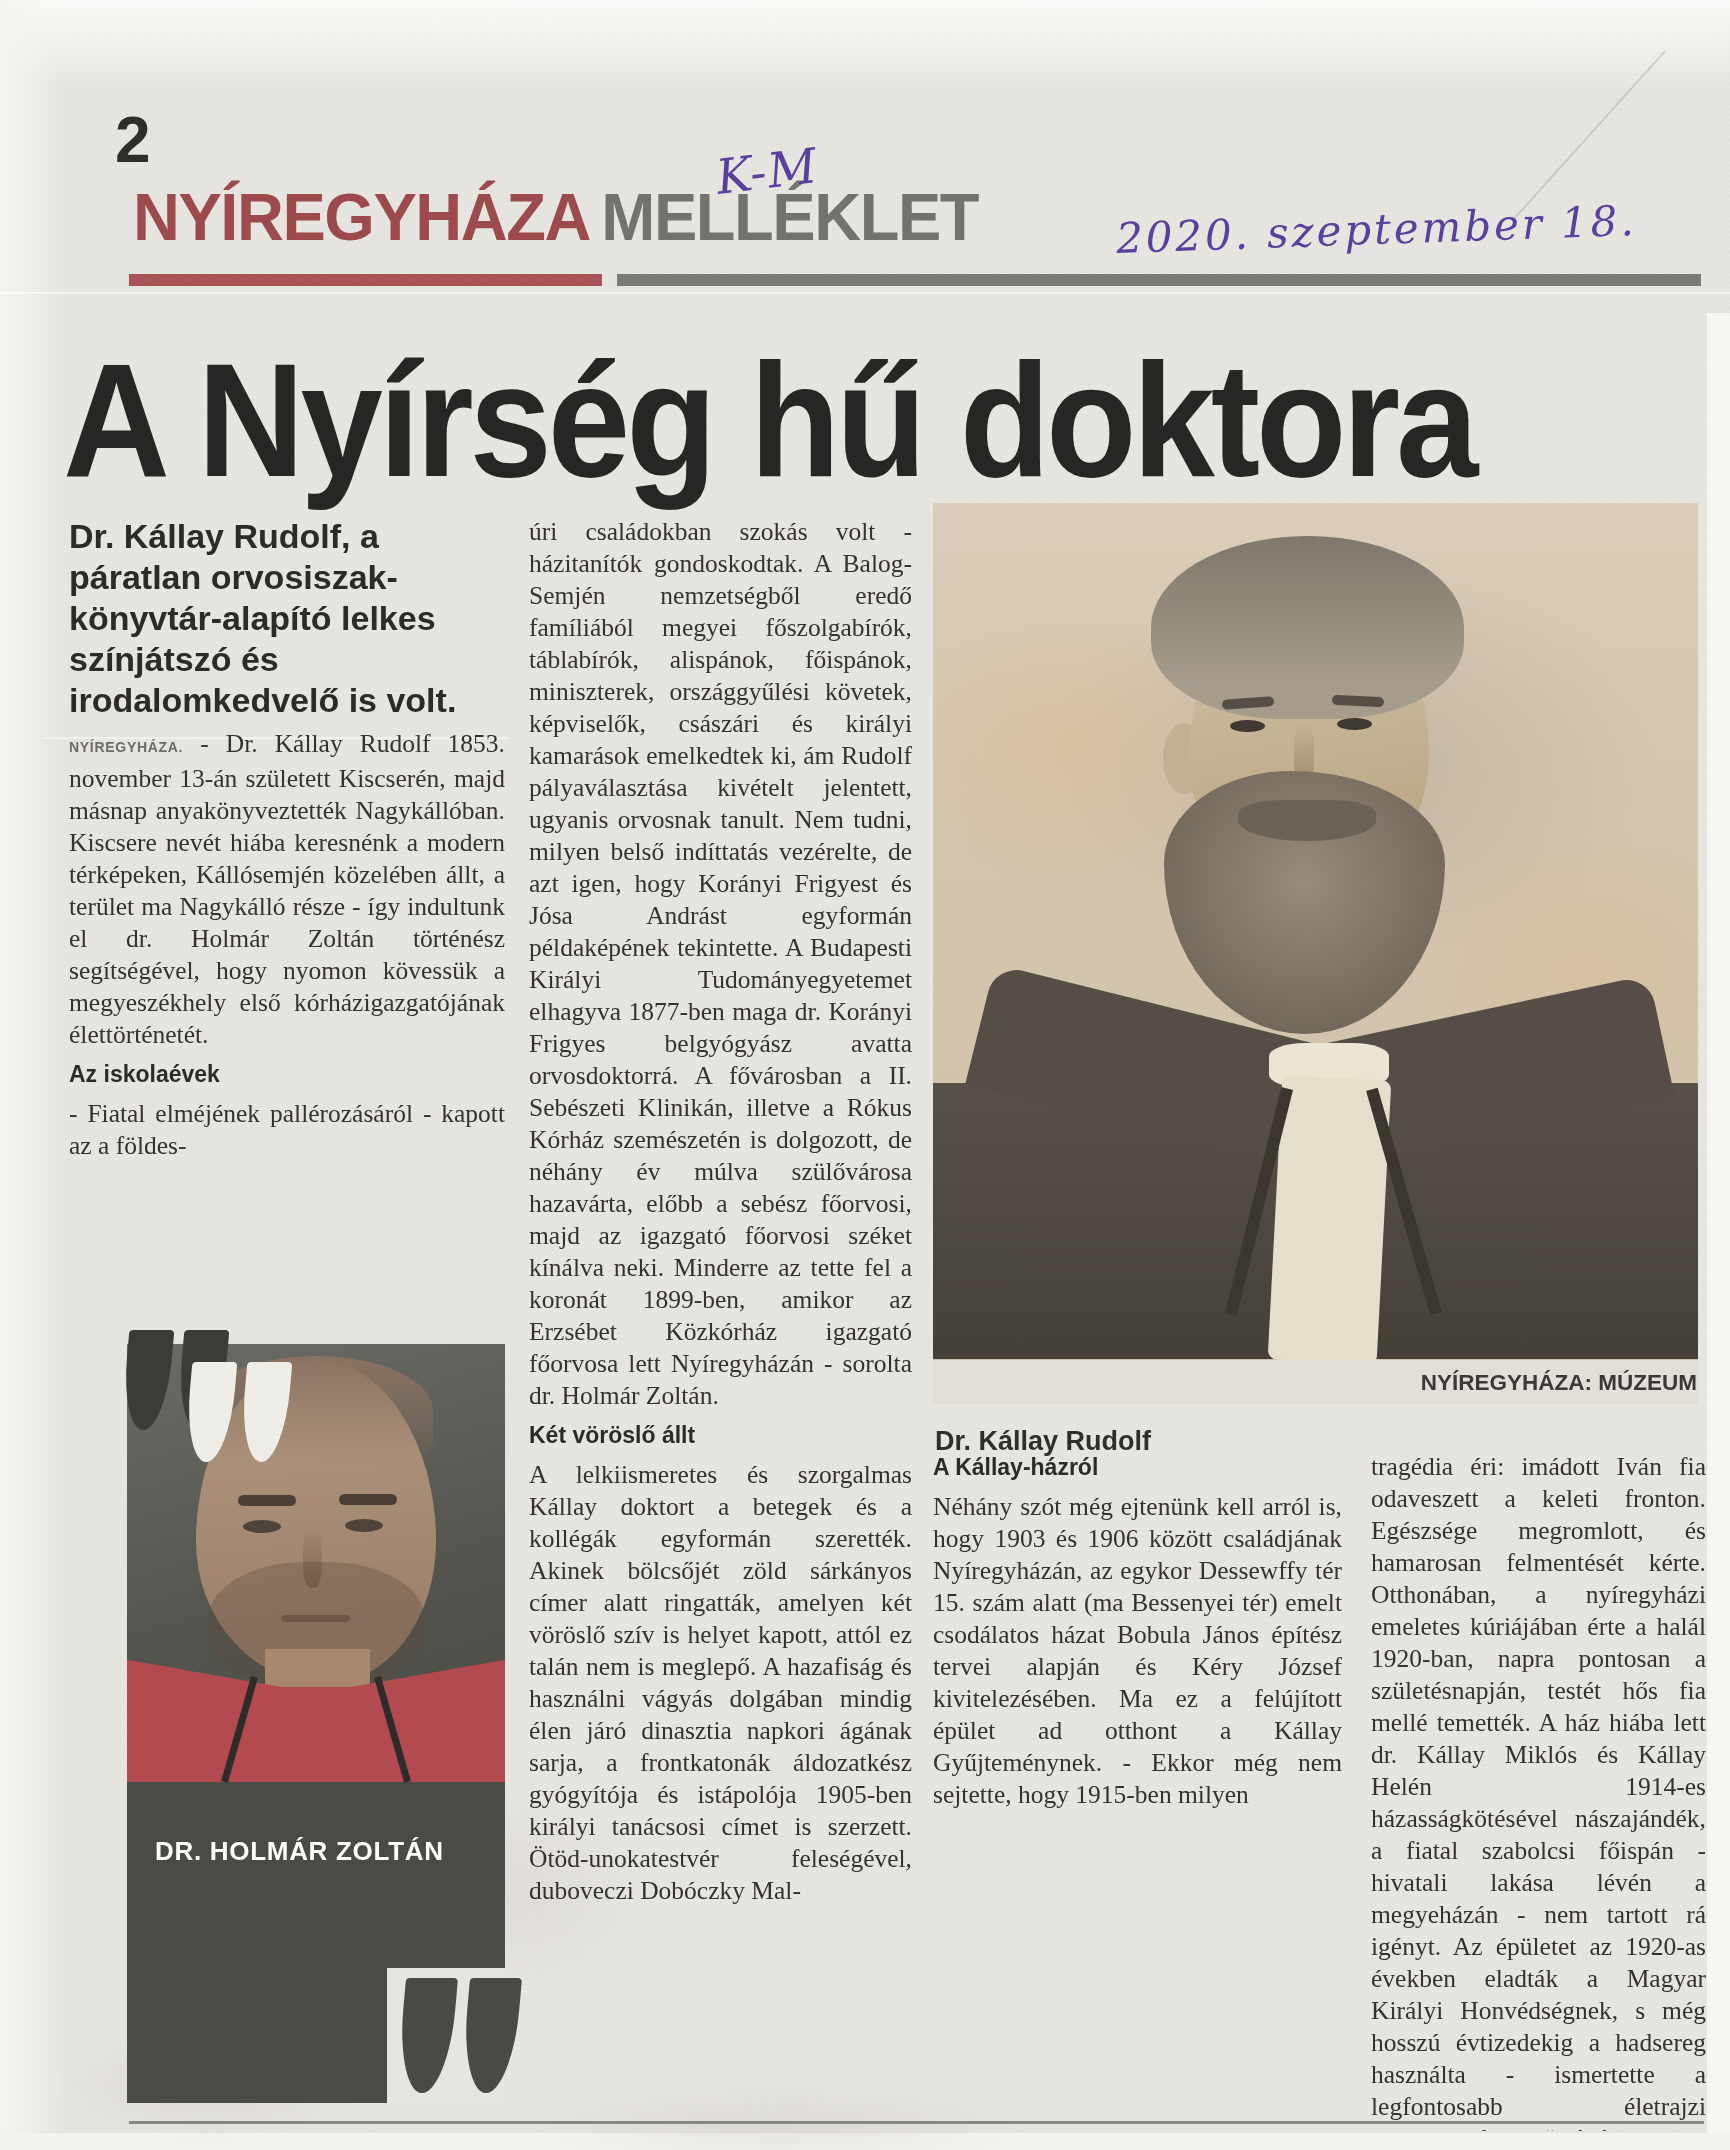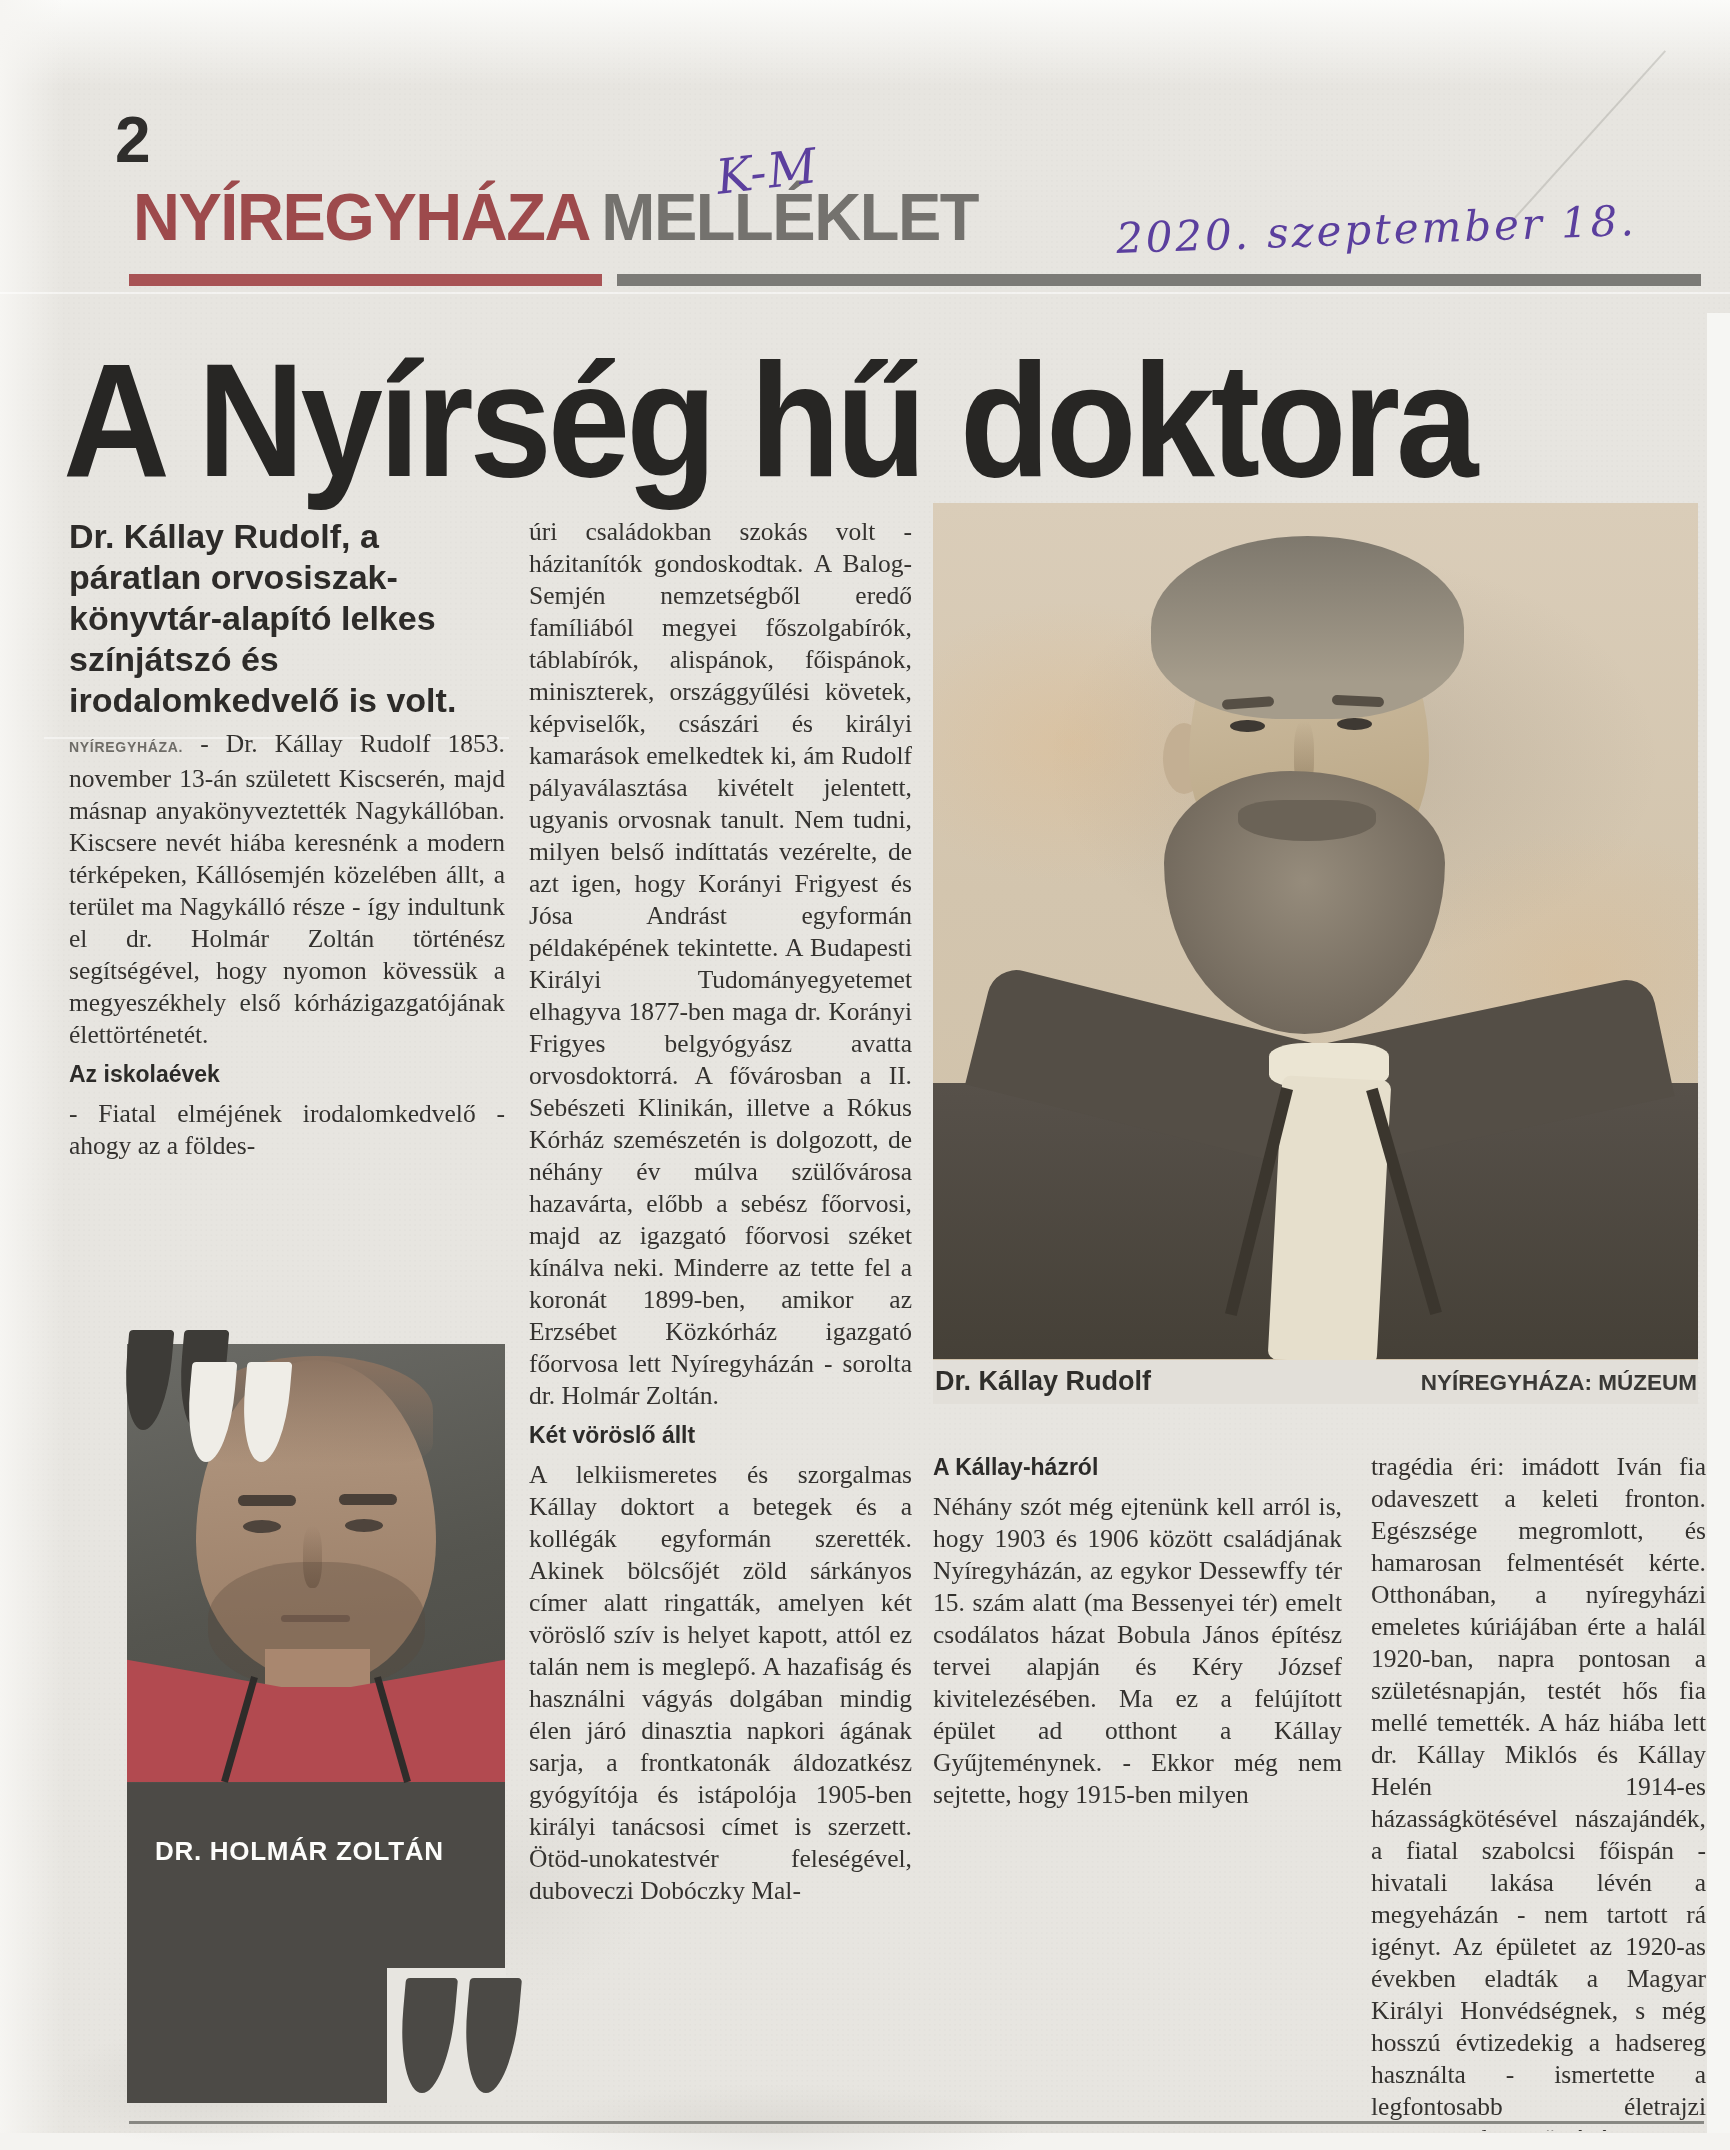--- a/index.html
+++ b/index.html
@@ -69,21 +69,21 @@
   .pm-collar{position:absolute;left:336px;top:540px;width:120px;height:45px;border-radius:30%;background:#ebe5d3;}
   .pm-shirt{position:absolute;left:342px;top:575px;width:109px;height:284px;border-radius:8.7px;background:#e6dfcc;transform:rotate(3deg);}
   .pm-jacket{position:absolute;left:0;top:580px;width:765px;height:276px;background:linear-gradient(180deg,#57514a,#454037);}
   .pm-shoulderL{position:absolute;left:22px;top:540px;width:342px;height:124px;background:#544e46;transform:rotate(14deg);transform-origin:bottom right;border-radius:29px 7.3px 0 0;}
   .pm-shoulderR{position:absolute;left:407px;top:540px;width:342px;height:124px;background:#544e46;transform:rotate(-12deg);transform-origin:bottom left;border-radius:7.3px 29px 0 0;}
   .pm-lapelL{position:absolute;left:320px;top:582px;width:11.6px;height:233px;background:#3b362e;transform:rotate(14deg);}
   .pm-lapelR{position:absolute;left:465px;top:582px;width:11.6px;height:233px;background:#3b362e;transform:rotate(-16deg);}
 
   
   .caption-strip{position:absolute;left:933px;top:1360px;width:765px;height:44px;background:#e2dfd9;}
-  .caption{position:absolute;left:935px;top:1366px;font-family:"Liberation Sans",sans-serif;font-weight:bold;font-size:27px;color:#2f2e2b;}
+  .caption{position:absolute;left:935px;top:1426px;font-family:"Liberation Sans",sans-serif;font-weight:bold;font-size:27px;color:#2f2e2b;}
   .credit{position:absolute;left:933px;top:1370px;width:764px;text-align:right;font-family:"Liberation Sans",sans-serif;font-weight:bold;font-size:22.5px;color:#3a3936;}
 
   
   .photo-holmar{position:absolute;left:127px;top:1344px;width:378px;height:439px;overflow:hidden;
     background:linear-gradient(165deg,#6b6b66 0%,#55554f 55%,#4b4b46 100%);}
   .ph-head{position:absolute;left:69px;top:16px;width:240px;height:324px;border-radius:50% 50% 46% 54% / 56% 56% 44% 44%;background:linear-gradient(175deg,#b59b84,#9c8069 82%);}
   .ph-scalp{position:absolute;left:73px;top:11.6px;width:233px;height:109px;border-radius:50% 50% 20% 20%;background:linear-gradient(180deg,#8a7260,rgba(138,114,96,0));}
   .ph-brow{position:absolute;width:58px;height:11px;border-radius:5.8px;background:#4a4038;}
   .ph-eye{position:absolute;width:38px;height:13px;border-radius:50%;background:#4e443c;}
   .ph-nose{position:absolute;left:176px;top:182px;width:19px;height:62px;border-radius:40%;background:linear-gradient(rgba(0,0,0,0),rgba(96,74,56,0.5));}
@@ -134,21 +134,21 @@
   <div class="bar-gray"></div>
   <div class="hand hand-km">K-M</div>
   <div class="hand hand-date">2020. szeptember 18.</div>
 
   <div class="headline">A Nyírség hű doktora</div>
 
   <div class="col col1">
     <p class="lead">Dr. Kállay Rudolf, a páratlan orvosiszak-könyvtár-alapító lelkes színjátszó és irodalomkedvelő is volt.</p>
     <p><span class="dateline">NYÍREGYHÁZA.</span><span> - Dr. Kállay Rudolf 1853. november 13-án született Kiscserén, majd másnap anyakönyveztették Nagykállóban. Kiscsere nevét hiába keresnénk a modern térképeken, Kállósemjén közelében állt, a terület ma Nagykálló része - így indultunk el dr. Holmár Zoltán történész segítségével, hogy nyomon kövessük a megyeszékhely első kórházigazgatójának élettörténetét.</span></p>
     <p class="subhead">Az iskolaévek</p>
-    <p>- Fiatal elméjének irodalomkedvelő - ahogy az a földes-</p>
+    <p>- Fiatal elméjének pallérozásáról - kapott az a földes-</p>
   </div>
 
   <div class="col col2">
     <p>úri családokban szokás volt - házitanítók gondoskodtak. A Balog-Semjén nemzetségből eredő famíliából megyei főszolgabírók, táblabírók, alispánok, főispánok, miniszterek, országgyűlési követek, képviselők, császári és királyi kamarások emelkedtek ki, ám Rudolf pályaválasztása kivételt jelentett, ugyanis orvosnak tanult. Nem tudni, milyen belső indíttatás vezérelte, de azt igen, hogy Korányi Frigyest és Jósa Andrást egyformán példaképének tekintette. A Budapesti Királyi Tudományegyetemet elhagyva 1877-ben maga dr. Korányi Frigyes belgyógyász avatta orvosdoktorrá. A fővárosban a II. Sebészeti Klinikán, illetve a Rókus Kórház szemészetén is dolgozott, de néhány év múlva szülővárosa hazavárta, előbb a sebész főorvosi, majd az igazgató főorvosi széket kínálva neki. Minderre az tette fel a koronát 1899-ben, amikor az Erzsébet Közkórház igazgató főorvosa lett Nyíregyházán - sorolta dr. Holmár Zoltán.</p>
     <p class="subhead">Két vöröslő állt</p>
     <p>A lelkiismeretes és szorgalmas Kállay doktort a betegek és a kollégák egyformán szerették. Akinek bölcsőjét zöld sárkányos címer alatt ringatták, amelyen két vöröslő szív is helyet kapott, attól ez talán nem is meglepő. A hazafiság és használni vágyás dolgában mindig élen járó dinasztia napkori ágának sarja, a frontkatonák áldozatkész gyógyítója és istápolója 1905-ben királyi tanácsosi címet is szerzett. Ötöd-unokatestvér feleségével, duboveczi Dobóczky Mal-</p>
   </div>
 
   <div class="col col3">
     <p class="subhead">A Kállay-házról</p>

